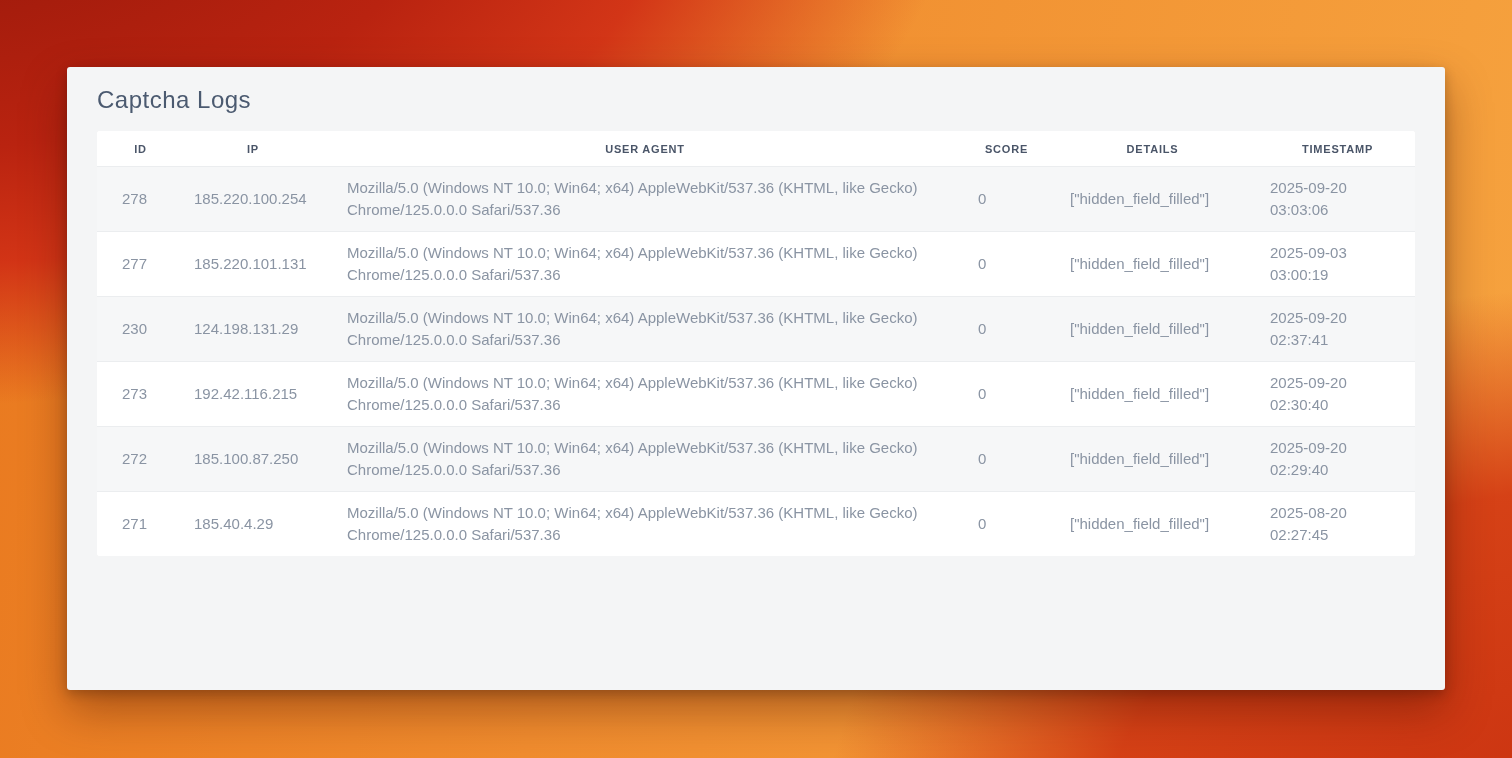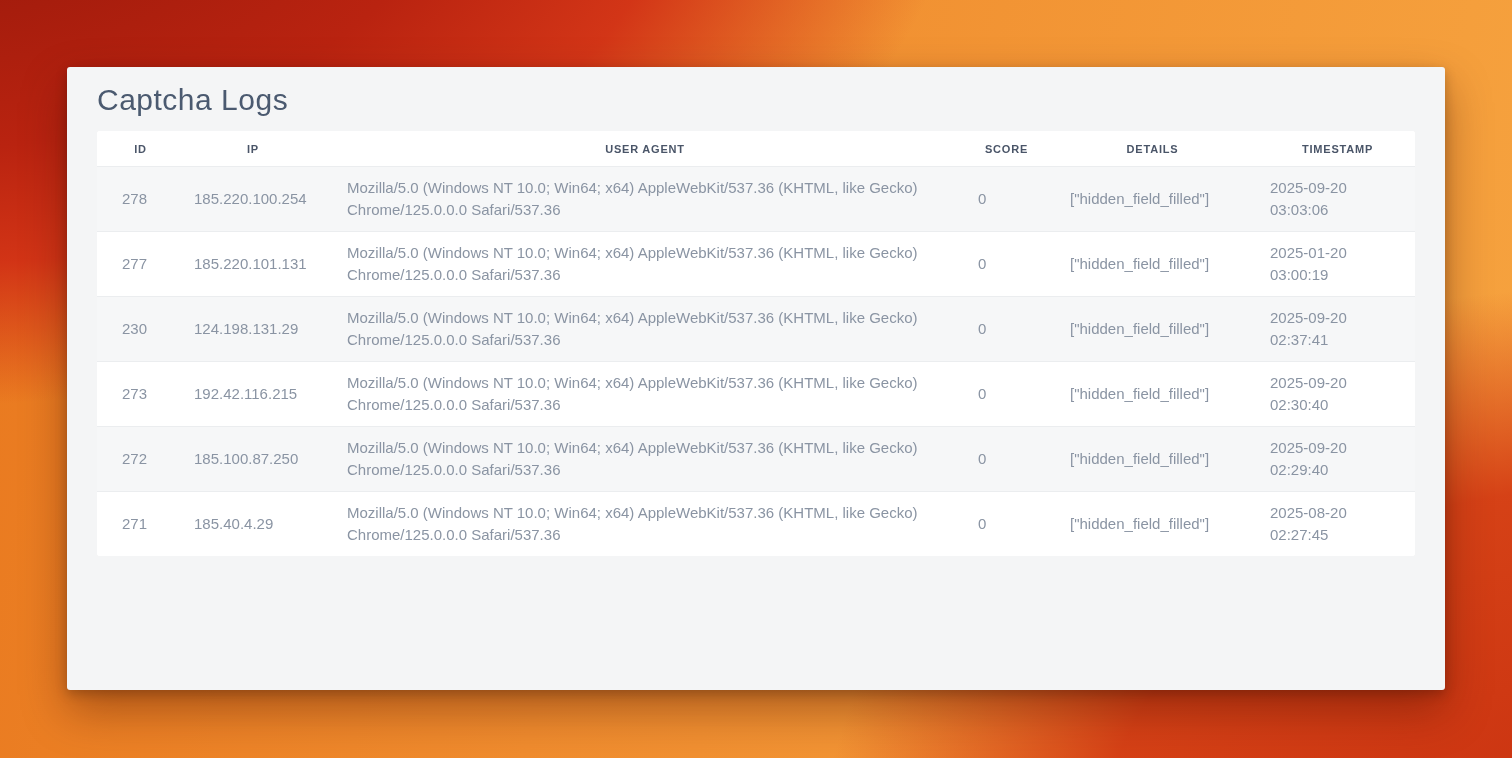--- a/index.html
+++ b/index.html
@@ -26,21 +26,21 @@
     width: 1378px;
     height: 623px;
     background: #f4f5f6;
     border-radius: 3px;
     box-shadow: 0 20px 45px rgba(70, 15, 0, 0.40), 0 4px 12px rgba(0,0,0,0.22);
     overflow: hidden;
   }
 
   .page-title {
     margin: 16px 30px 0 30px;
-    font-size: 30px;
+    font-size: 24px;
     line-height: 34px;
     font-weight: 500;
     letter-spacing: 0.5px;
     color: #4b5a70;
   }
 
   .table-wrap {
     margin: 14px 30px 0 30px;
     background: #ffffff;
     border-radius: 3px;
@@ -121,21 +121,21 @@
     <td class="cell-score">0</td>
     <td class="cell-details">["hidden_field_filled"]</td>
     <td class="cell-timestamp">2025-09-20 03:03:06</td>
   </tr>
           <tr>
     <td class="cell-id">277</td>
     <td class="cell-ip">185.220.101.131</td>
     <td class="cell-ua">Mozilla/5.0 (Windows NT 10.0; Win64; x64) AppleWebKit/537.36 (KHTML, like Gecko) Chrome/125.0.0.0 Safari/537.36</td>
     <td class="cell-score">0</td>
     <td class="cell-details">["hidden_field_filled"]</td>
-    <td class="cell-timestamp">2025-01-20 03:00:19</td>
+    <td class="cell-timestamp">2025-09-03 03:00:19</td>
   </tr>
           <tr>
     <td class="cell-id">230</td>
     <td class="cell-ip">124.198.131.29</td>
     <td class="cell-ua">Mozilla/5.0 (Windows NT 10.0; Win64; x64) AppleWebKit/537.36 (KHTML, like Gecko) Chrome/125.0.0.0 Safari/537.36</td>
     <td class="cell-score">0</td>
     <td class="cell-details">["hidden_field_filled"]</td>
     <td class="cell-timestamp">2025-09-20 02:37:41</td>
   </tr>
           <tr>

